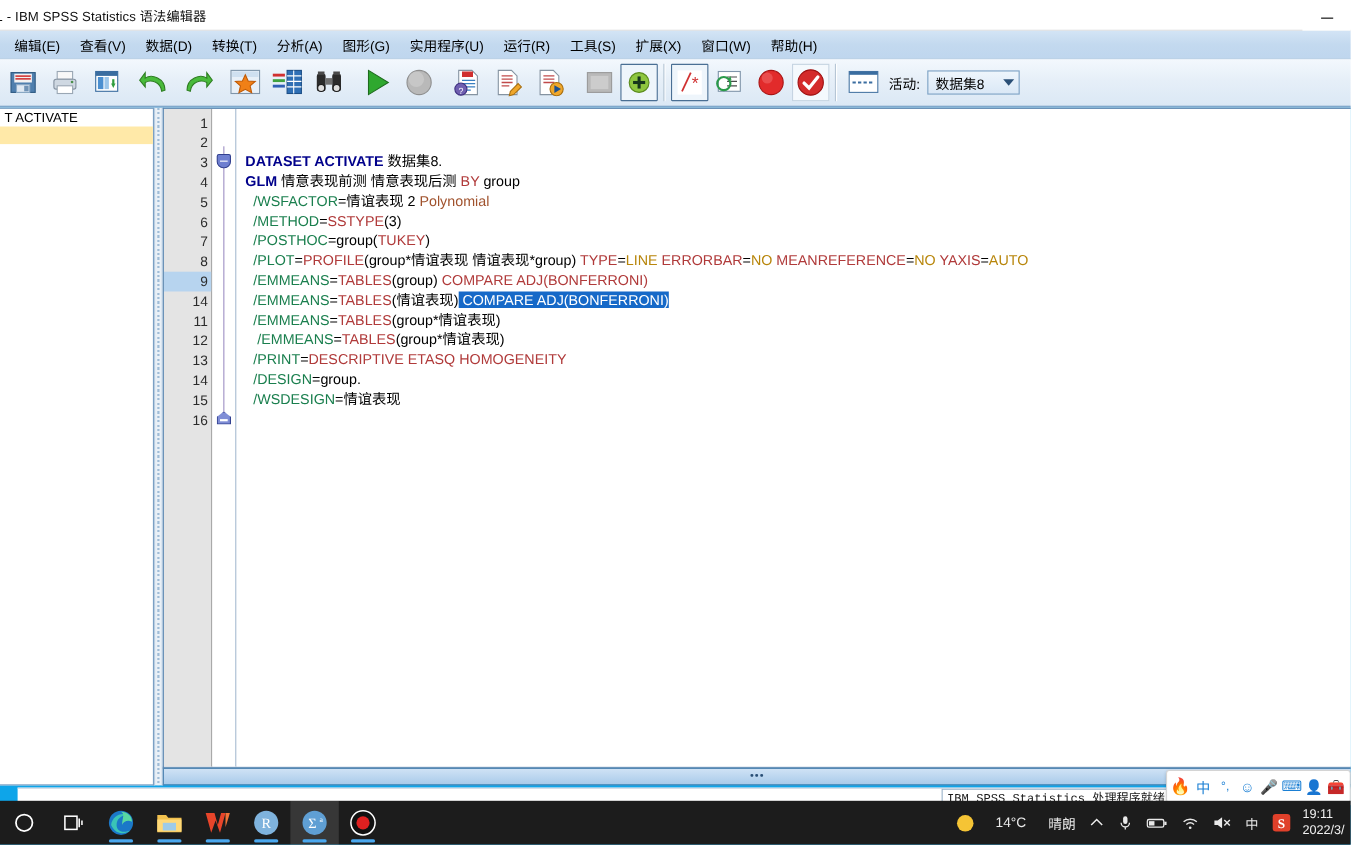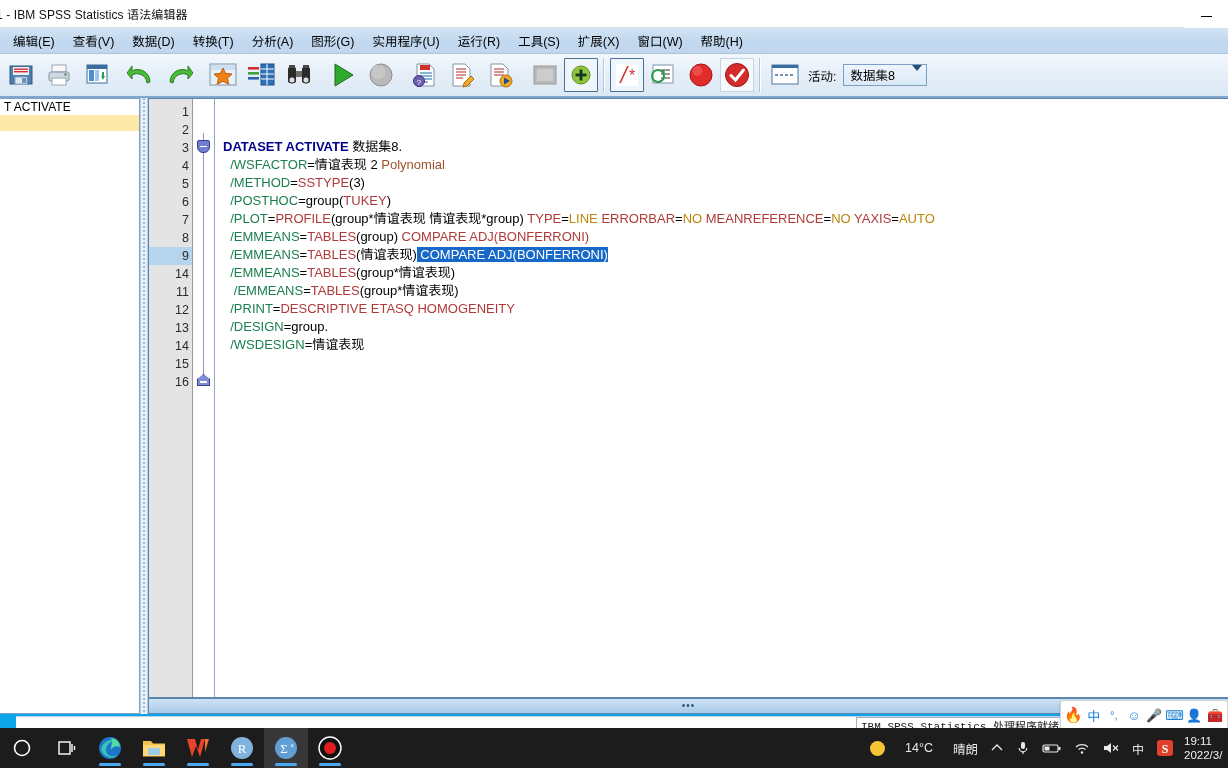--- a/index.html
+++ b/index.html
@@ -61,21 +61,21 @@
     width: 34px; height: 34px;
   }
   .tb-sep {
     width: 2px; height: 34px; margin: 0 5px;
     border-left: 1px solid #b6c6d5; border-right: 1px solid #ffffff;
   }
   .tb-spacer { flex: 0 0 6px; }
   .active-label { font-size: 12.5px; color: #000; margin: 0 7px 0 4px; white-space: nowrap; }
   .dataset-combo {
     border: 1px solid #7ba0c4; background: linear-gradient(to bottom,#eef5fc,#dae8f6);
-    height: 22px; min-width: 84px; display: flex; align-items: flex-start;
+    height: 22px; min-width: 84px; display: flex; align-items: center;
     padding: 0 4px 0 6px; font-size: 12.5px; color: #000; gap: 6px;
   }
   .combo-arrow {
     width: 0; height: 0; border-left: 5px solid transparent; border-right: 5px solid transparent;
     border-top: 6px solid #2a4f76; margin-left: auto;
   }
 
   
   .body-area {
     position: absolute; left: 0; top: 98px; width: 1228px; height: 716px;
@@ -498,20 +498,21 @@
           <div class="gutter-row">16</div>
         </div>
       <div class="fold-col">
         <div class="fold-line"></div>
         <div class="fold-shield"></div>
         <div class="fold-house"></div>
       </div>
       <div class="code-area" id="codearea">
           <div class="code-line">&nbsp;</div>
           <div class="code-line"><span class="tok-kw">DATASET ACTIVATE</span><span class="tok-plain"> 数据集8.</span></div>
+          <div class="code-line"><span class="tok-kw">GLM</span><span class="tok-plain"> 情意表现前测 情意表现后测 </span><span class="tok-cmdopt">BY</span><span class="tok-plain"> group</span></div>
           <div class="code-line"><span class="tok-sub">  /WSFACTOR</span><span class="tok-plain">=情谊表现 2 </span><span class="tok-kwlite">Polynomial</span></div>
           <div class="code-line"><span class="tok-sub">  /METHOD</span><span class="tok-plain">=</span><span class="tok-cmdopt">SSTYPE</span><span class="tok-plain">(3)</span></div>
           <div class="code-line"><span class="tok-sub">  /POSTHOC</span><span class="tok-plain">=group(</span><span class="tok-cmdopt">TUKEY</span><span class="tok-plain">)</span></div>
           <div class="code-line"><span class="tok-sub">  /PLOT</span><span class="tok-plain">=</span><span class="tok-cmdopt">PROFILE</span><span class="tok-plain">(group*情谊表现 情谊表现*group) </span><span class="tok-cmdopt">TYPE</span><span class="tok-plain">=</span><span class="tok-yellow">LINE</span><span class="tok-plain"> </span><span class="tok-cmdopt">ERRORBAR</span><span class="tok-plain">=</span><span class="tok-yellow">NO</span><span class="tok-plain"> </span><span class="tok-cmdopt">MEANREFERENCE</span><span class="tok-plain">=</span><span class="tok-yellow">NO</span><span class="tok-plain"> </span><span class="tok-cmdopt">YAXIS</span><span class="tok-plain">=</span><span class="tok-yellow">AUTO</span></div>
           <div class="code-line"><span class="tok-sub">  /EMMEANS</span><span class="tok-plain">=</span><span class="tok-cmdopt">TABLES</span><span class="tok-plain">(group) </span><span class="tok-cmdopt">COMPARE ADJ</span><span class="tok-cmdopt">(BONFERRONI)</span></div>
           <div class="code-line"><span class="tok-sub">  /EMMEANS</span><span class="tok-plain">=</span><span class="tok-cmdopt">TABLES</span><span class="tok-plain">(情谊表现)</span><span class="sel"> COMPARE ADJ(BONFERRONI)</span></div>
           <div class="code-line"><span class="tok-sub">  /EMMEANS</span><span class="tok-plain">=</span><span class="tok-cmdopt">TABLES</span><span class="tok-plain">(group*情谊表现)</span></div>
           <div class="code-line"><span class="tok-sub">   /EMMEANS</span><span class="tok-plain">=</span><span class="tok-cmdopt">TABLES</span><span class="tok-plain">(group*情谊表现)</span></div>
           <div class="code-line"><span class="tok-sub">  /PRINT</span><span class="tok-plain">=</span><span class="tok-cmdopt">DESCRIPTIVE ETASQ HOMOGENEITY</span></div>
           <div class="code-line"><span class="tok-sub">  /DESIGN</span><span class="tok-plain">=group.</span></div>

